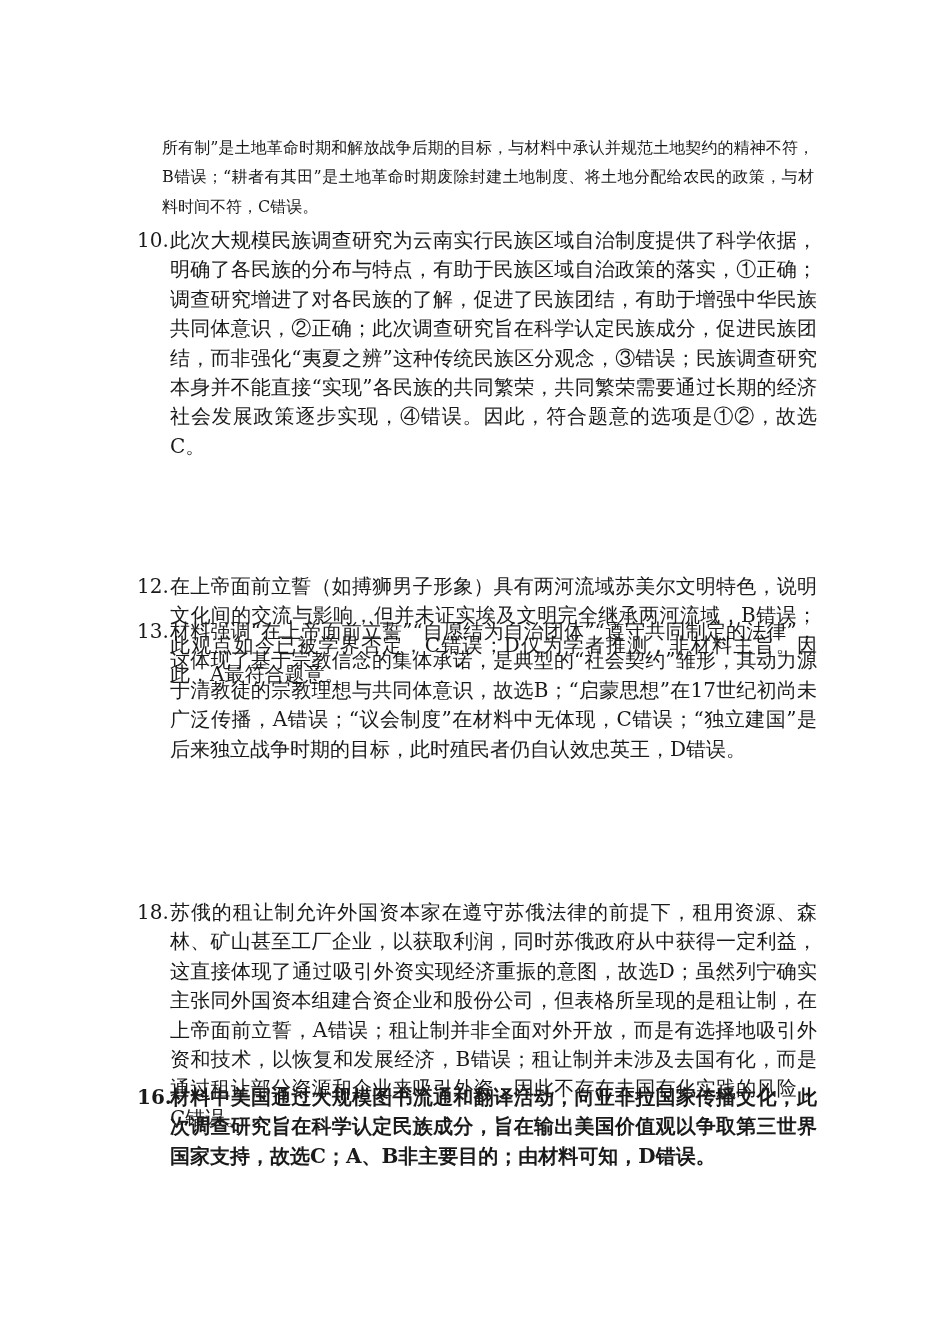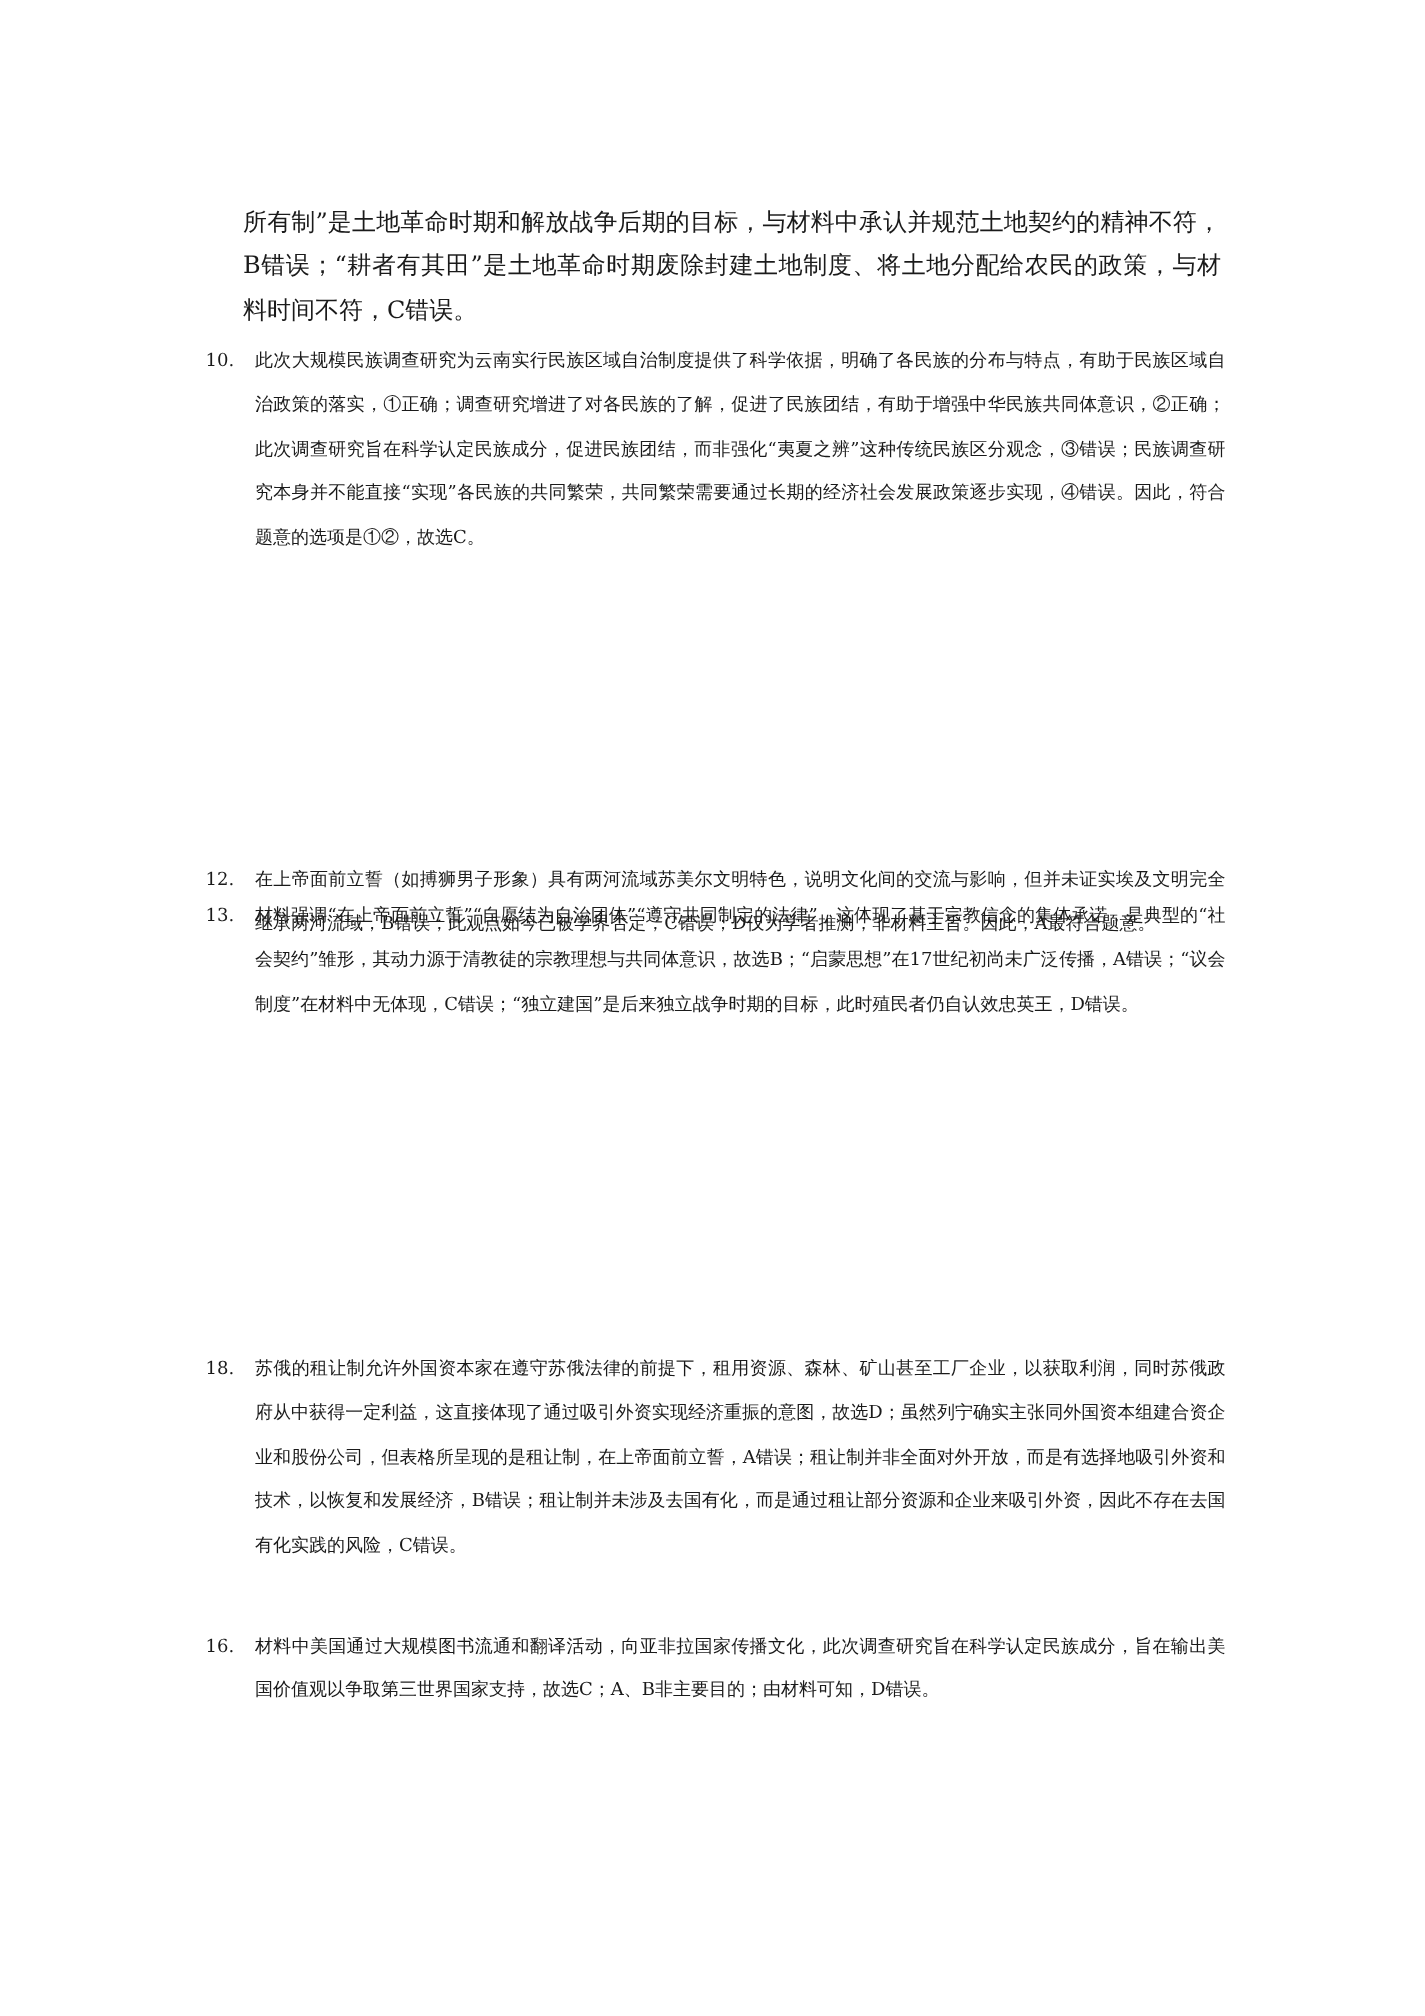--- a/index.html
+++ b/index.html
@@ -8,21 +8,21 @@
     font-family: "DejaVu Serif", "Liberation Serif", serif;
     color: #1a1a1a;
   }
   .page { position: absolute; left: 0; top: 0; width: 950px; height: 1344px; }
   .cont {
     position: absolute; left: 162px; top: 133px; width: 652px;
     font-size: 16px; line-height: 29.4px; text-align: justify;
   }
   .item {
     position: absolute; left: 137px; width: 680px;
-    font-size: 12px; line-height: 29.4px;
+    font-size: 20px; line-height: 29.4px;
   }
   .item .num { position: absolute; left: 0; top: 0; width: 32px; }
   .item .body { margin-left: 33px; text-align: justify; }
 </style>
 </head>
 <body>
 
 <div class="page">
 
   <div class="cont">所有制”是土地革命时期和解放战争后期的目标，与材料中承认并规范土地契约的精神不符，B错误；“耕者有其田”是土地革命时期废除封建土地制度、将土地分配给农民的政策，与材料时间不符，C错误。</div>
@@ -31,29 +31,29 @@
     <span class="num">10.</span>
     <div class="body">此次大规模民族调查研究为云南实行民族区域自治制度提供了科学依据，明确了各民族的分布与特点，有助于民族区域自治政策的落实，①正确；调查研究增进了对各民族的了解，促进了民族团结，有助于增强中华民族共同体意识，②正确；此次调查研究旨在科学认定民族成分，促进民族团结，而非强化“夷夏之辨”这种传统民族区分观念，③错误；民族调查研究本身并不能直接“实现”各民族的共同繁荣，共同繁荣需要通过长期的经济社会发展政策逐步实现，④错误。因此，符合题意的选项是①②，故选C。</div>
   </div>
 
 
   <div class="item" style="top:528px;margin-top:44px;">
     <span class="num">12.</span>
     <div class="body">在上帝面前立誓（如搏狮男子形象）具有两河流域苏美尔文明特色，说明文化间的交流与影响，但并未证实埃及文明完全继承两河流域，B错误；此观点如今已被学界否定，C错误；D仅为学者推测，非材料主旨。因此，A最符合题意。</div>
   </div>
 
-  <div class="item" style="top:596px;">
+  <div class="item" style="top:617px;">
     <span class="num">13.</span>
     <div class="body">材料强调“在上帝面前立誓”“自愿结为自治团体”“遵守共同制定的法律”，这体现了基于宗教信念的集体承诺，是典型的“社会契约”雏形，其动力源于清教徒的宗教理想与共同体意识，故选B；“启蒙思想”在17世纪初尚未广泛传播，A错误；“议会制度”在材料中无体现，C错误；“独立建国”是后来独立战争时期的目标，此时殖民者仍自认效忠英王，D错误。</div>
   </div>
 
 
   <div class="item" style="top:898px;">
     <span class="num">18.</span>
     <div class="body">苏俄的租让制允许外国资本家在遵守苏俄法律的前提下，租用资源、森林、矿山甚至工厂企业，以获取利润，同时苏俄政府从中获得一定利益，这直接体现了通过吸引外资实现经济重振的意图，故选D；虽然列宁确实主张同外国资本组建合资企业和股份公司，但表格所呈现的是租让制，在上帝面前立誓，A错误；租让制并非全面对外开放，而是有选择地吸引外资和技术，以恢复和发展经济，B错误；租让制并未涉及去国有化，而是通过租让部分资源和企业来吸引外资，因此不存在去国有化实践的风险，C错误。</div>
   </div>
 
-  <div class="item" style="top:1083px;">
+  <div class="item" style="top:1083px;font-weight:bold;">
     <span class="num">16.</span>
     <div class="body">材料中美国通过大规模图书流通和翻译活动，向亚非拉国家传播文化，此次调查研究旨在科学认定民族成分，旨在输出美国价值观以争取第三世界国家支持，故选C；A、B非主要目的；由材料可知，D错误。</div>
   </div>
 
 </div>
 
 </body></html>

